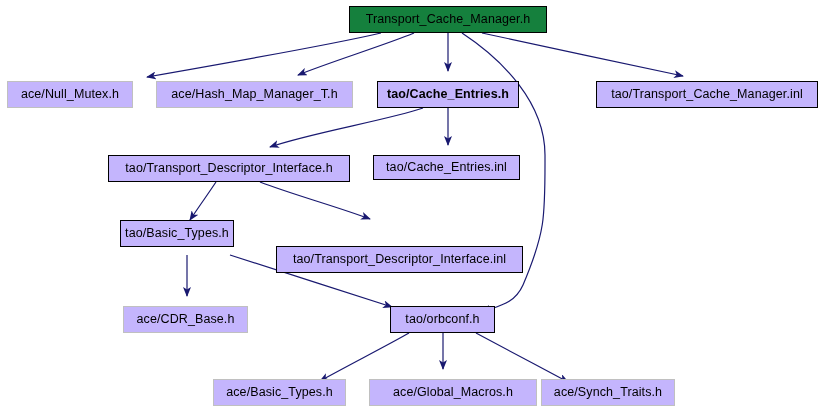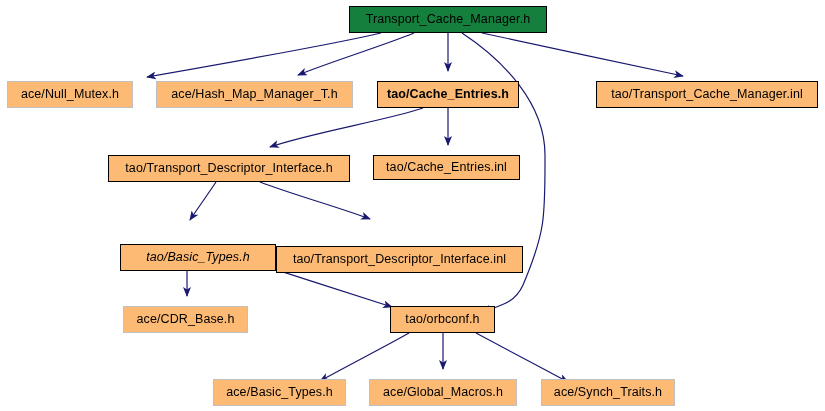--- a/index.html
+++ b/index.html
@@ -27,21 +27,21 @@
     width: 825px;
     height: 411px;
     display: block;
   }
   .node-box {
     position: absolute;
     box-sizing: border-box;
     display: flex;
     align-items: center;
     justify-content: center;
-    background: #fdba74;
+    background: #c4b5fd;
     border: 1px solid #c0c0c0;
     font-size: 12.5px;
     line-height: 1;
     color: #000000;
     white-space: nowrap;
     letter-spacing: 0.1px;
     cursor: pointer;
   }
   .node-box.kind-internal {
     border: 1px solid #000000;
@@ -98,36 +98,36 @@
       </div>
       <div class="node-box kind-internal" style="left: 596px; top: 81px; width: 222px; height: 27px;">
         <span class="node-label">tao/Transport_Cache_Manager.inl</span>
       </div>
       <div class="node-box kind-internal" style="left: 108px; top: 155px; width: 242px; height: 27px;">
         <span class="node-label">tao/Transport_Descriptor_Interface.h</span>
       </div>
       <div class="node-box kind-internal" style="left: 373px; top: 155px; width: 147px; height: 25px;">
         <span class="node-label">tao/Cache_Entries.inl</span>
       </div>
-      <div class="node-box kind-internal" style="left: 120px; top: 244px; width: 156px; height: 27px; font-style: italic;">
+      <div class="node-box kind-internal" style="left: 120px; top: 220px; width: 114px; height: 27px;">
         <span class="node-label">tao/Basic_Types.h</span>
       </div>
       <div class="node-box kind-internal" style="left: 276px; top: 246px; width: 247px; height: 27px; text-align: center;">
         <span class="node-label">tao/Transport_Descriptor_Interface.inl</span>
       </div>
       <div class="node-box kind-external" style="left: 123px; top: 306px; width: 125px; height: 27px;">
         <span class="node-label">ace/CDR_Base.h</span>
       </div>
       <div class="node-box kind-internal" style="left: 390px; top: 306px; width: 105px; height: 27px;">
         <span class="node-label">tao/orbconf.h</span>
       </div>
       <div class="node-box kind-external" style="left: 213px; top: 379px; width: 133px; height: 27px;">
         <span class="node-label">ace/Basic_Types.h</span>
       </div>
-      <div class="node-box kind-external" style="left: 369px; top: 379px; width: 148px; height: 27px; text-align: center;">
+      <div class="node-box kind-external" style="left: 369px; top: 379px; width: 168px; height: 27px; text-align: center;">
         <span class="node-label">ace/Global_Macros.h</span>
       </div>
       <div class="node-box kind-external" style="left: 541px; top: 379px; width: 134px; height: 27px;">
         <span class="node-label">ace/Synch_Traits.h</span>
       </div>
     </div>
 
 </div>
 
 </body></html>

